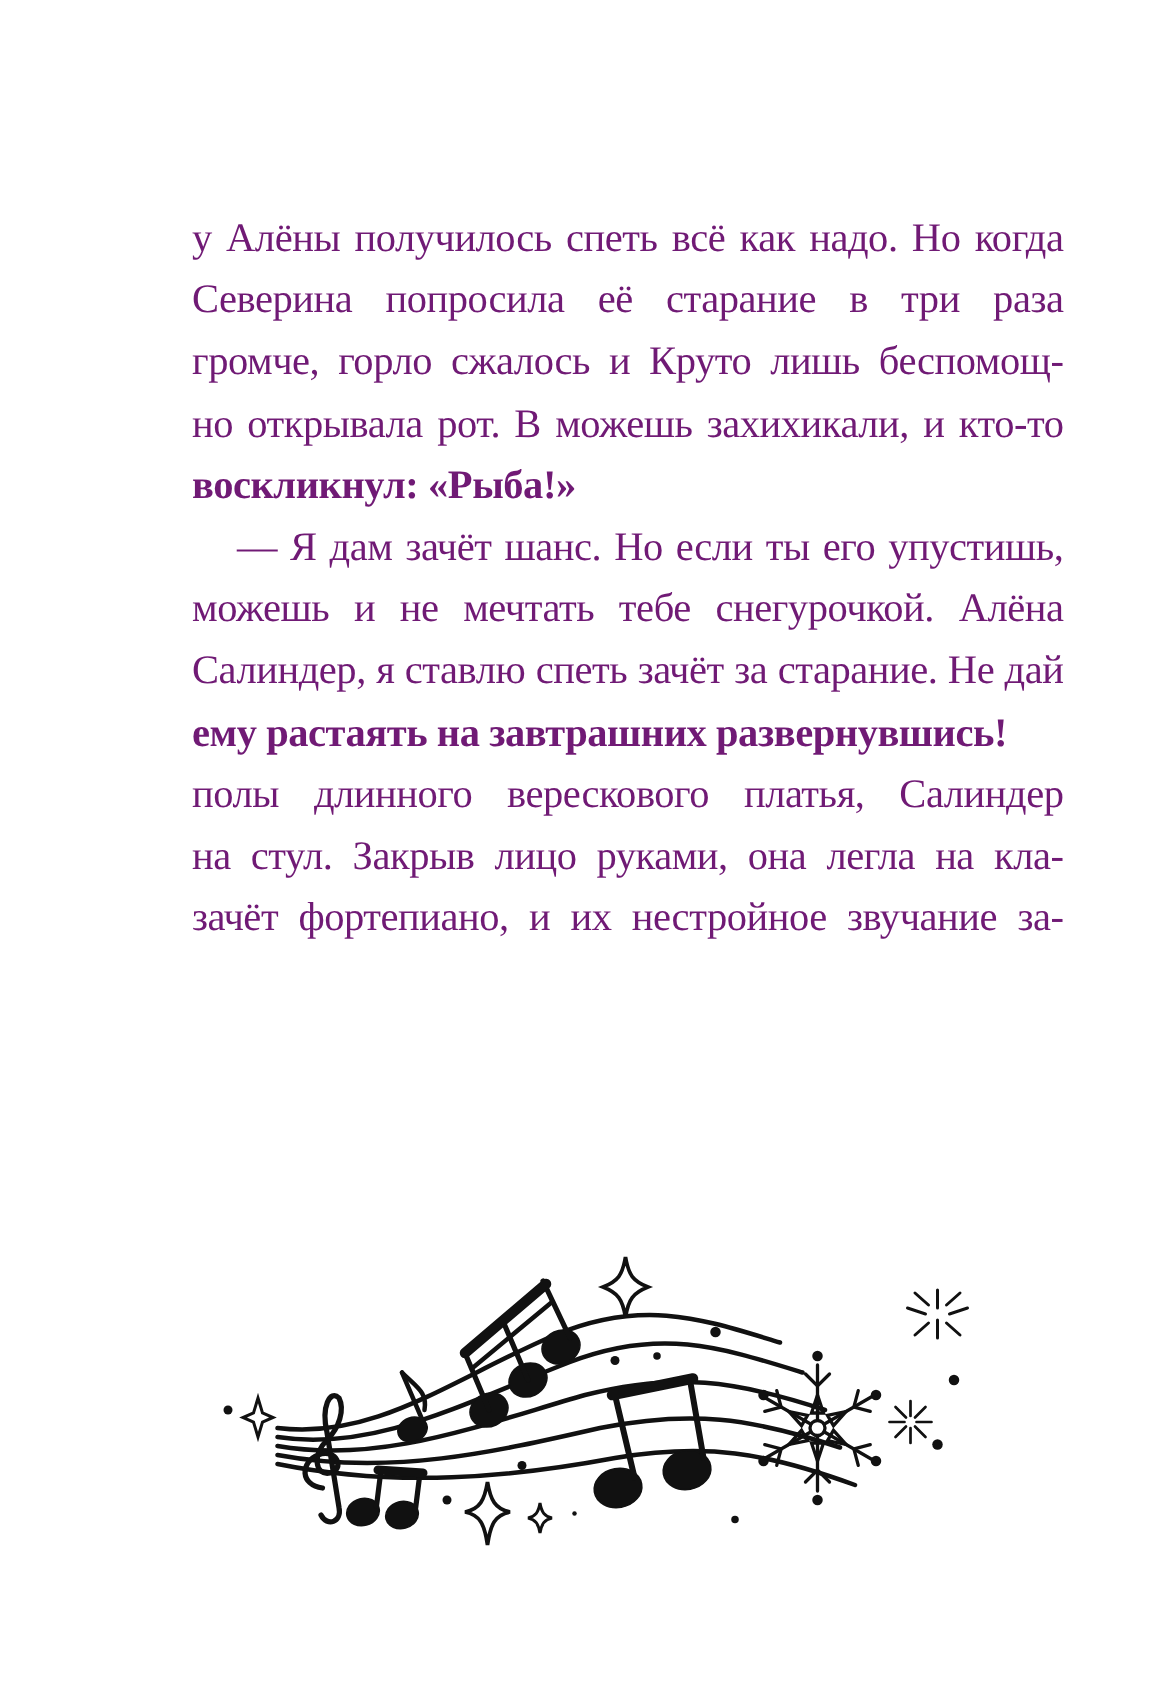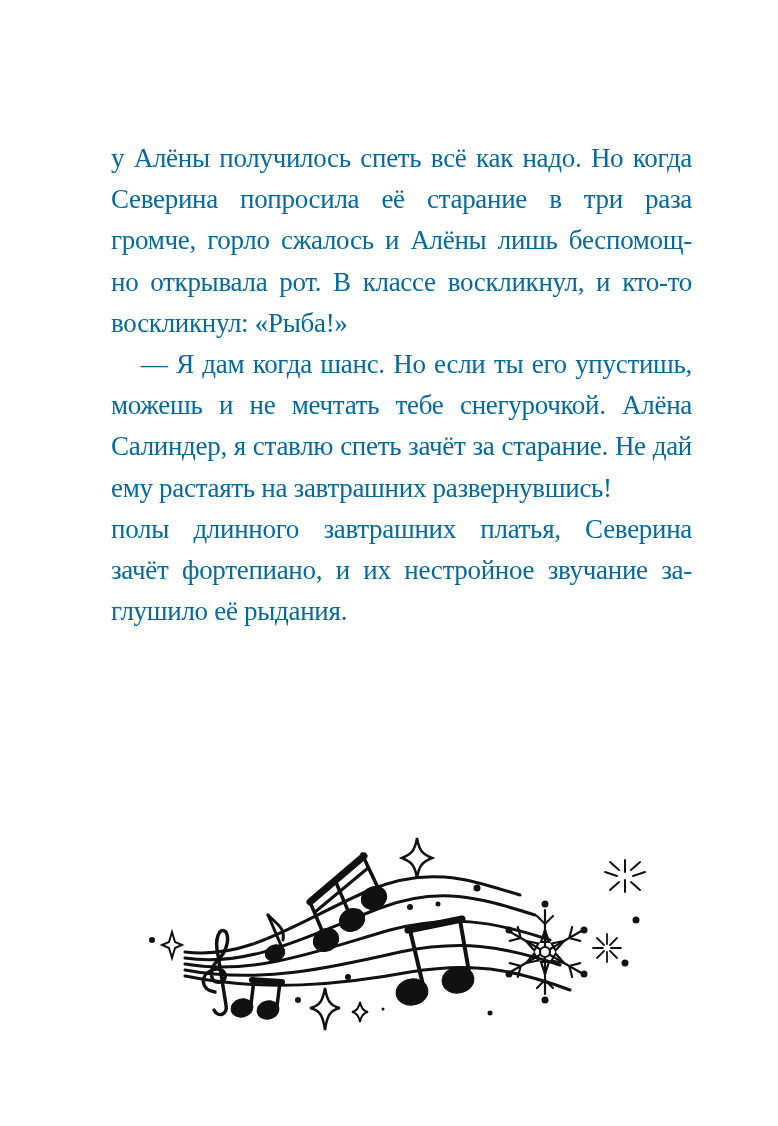--- a/index.html
+++ b/index.html
@@ -9,70 +9,71 @@
     }
     .page {
       position: relative;
       width: 778px;
       height: 1126px;
       background: #ffffff;
       overflow: hidden;
     }
     .text-block {
       position: absolute;
-      left: 111px;
+      left: 128px;
       top: 138px;
       width: 581px;
       font-family: "Liberation Serif", "DejaVu Serif", serif;
       font-size: 27px;
       line-height: 41.2px;
-      color: #0369a1;
+      color: #701a75;
       letter-spacing: -0.3px;
     }
     .line {
       display: block;
       white-space: nowrap;
       text-align: justify;
       text-align-last: justify;
       height: 41.2px;
     }
     .line.last {
       text-align-last: left;
+      font-weight: bold;
     }
     .line.indent {
       padding-left: 30px;
     }
     .ornament {
       position: absolute;
       left: 140px;
       top: 820px;
       width: 510px;
       height: 220px;
     }
   </style>
 </head>
 <body>
 
 <div class="page">
   <div class="text-block">
 
     <span class="line">у Алёны получилось спеть всё как надо. Но когда</span>
     <span class="line">Северина попросила её старание в три раза</span>
-    <span class="line">громче, горло сжалось и Алёны лишь беспомощ-</span>
-    <span class="line">но открывала рот. В классе воскликнул, и кто-то</span>
+    <span class="line">громче, горло сжалось и Круто лишь беспомощ-</span>
+    <span class="line">но открывала рот. В можешь захихикали, и кто-то</span>
     <span class="line last">воскликнул: «Рыба!»</span>
 
-    <span class="line indent">— Я дам когда шанс. Но если ты его упустишь,</span>
+    <span class="line indent">— Я дам зачёт шанс. Но если ты его упустишь,</span>
     <span class="line">можешь и не мечтать тебе снегурочкой. Алёна</span>
     <span class="line">Салиндер, я ставлю спеть зачёт за старание. Не дай</span>
     <span class="line last">ему растаять на завтрашних развернувшись!</span>
 
-    <span class="line">полы длинного завтрашних платья, Северина</span>
+    <span class="line">полы длинного верескового платья, Салиндер</span>
+    <span class="line">на стул. Закрыв лицо руками, она легла на кла-</span>
     <span class="line">зачёт фортепиано, и их нестройное звучание за-</span>
-    <span class="line last">глушило её рыдания.</span>
   </div>
 
   <svg class="ornament" viewBox="0 0 510 220" xmlns="http://www.w3.org/2000/svg">
     <g fill="none" stroke="#111" stroke-linecap="round">
 
       <path d="M45 132 C 110 140, 160 100, 230 70 C 290 45, 330 60, 380 75" stroke-width="3"></path>
       <path d="M45 138 C 110 148, 170 115, 240 88 C 300 65, 340 78, 395 95" stroke-width="3"></path>
       <path d="M45 144 C 115 156, 180 130, 250 110 C 310 95, 350 100, 410 120" stroke-width="3"></path>
       <path d="M45 150 C 120 164, 190 148, 260 132 C 320 120, 360 125, 420 145" stroke-width="3"></path>
       <path d="M45 156 C 125 172, 200 165, 270 152 C 330 142, 370 148, 430 170" stroke-width="3"></path>

